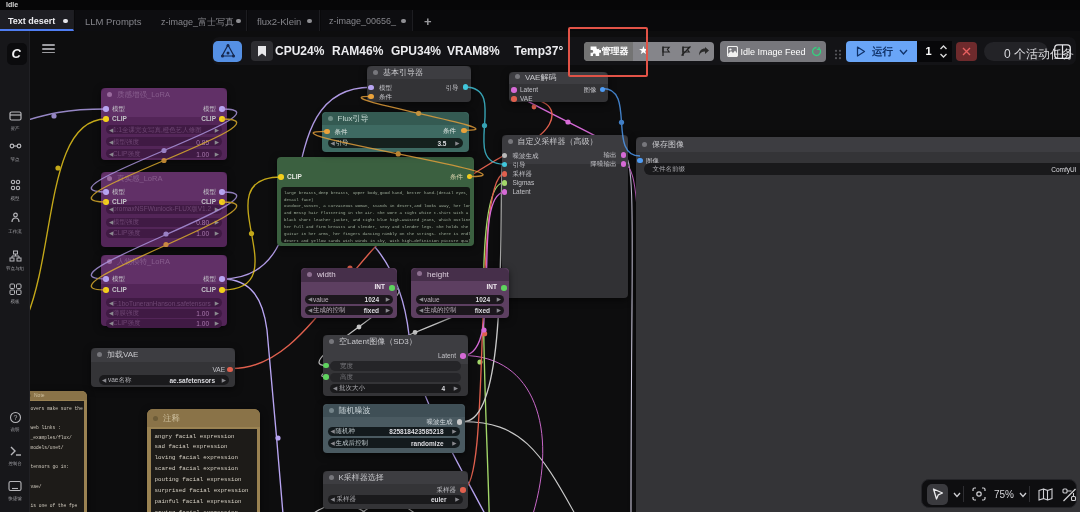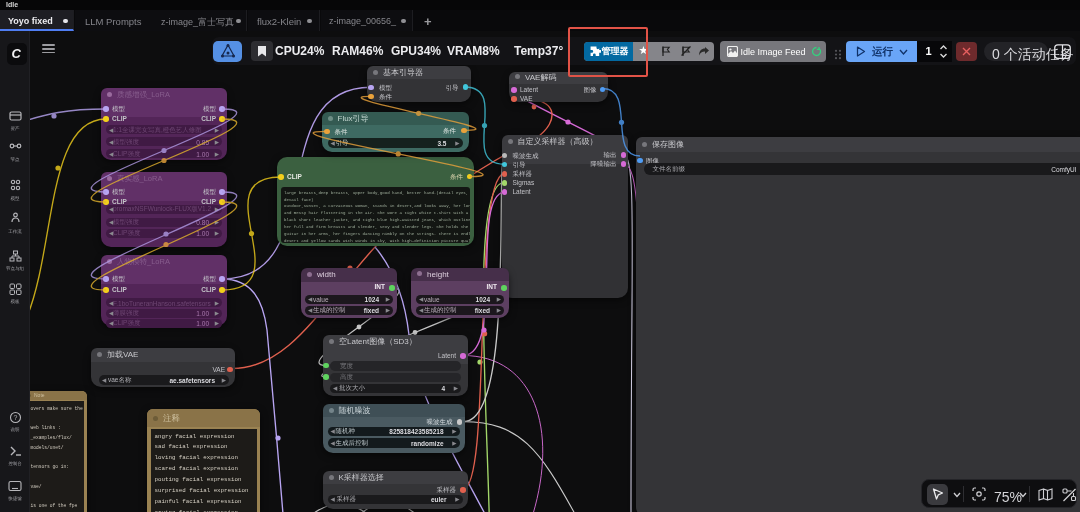--- a/index.html
+++ b/index.html
@@ -15,21 +15,21 @@
 
 #sidebar{position:absolute;left:0;top:31px;width:30px;height:481px;background:#17171a;border-right:1px solid #202024;z-index:40}
 .sic{position:absolute;left:0;width:30px;text-align:center;color:#b7b7bb}
 .sic svg{display:block;margin:0 auto}
 .slab{position:absolute;left:0;width:30px;text-align:center;color:#a9a9ae;font-size:5px;transform:scale(.9);white-space:nowrap}
 #logo{position:absolute;left:6.5px;top:43px;width:20.5px;height:21.5px;border-radius:5px;background:#0b0b0d;z-index:41}
 #logo span{position:absolute;left:5px;top:2.5px;font-size:13px;font-weight:bold;color:#f2f2f4;font-style:italic}
 #hamburger{position:absolute;left:42px;top:42px;width:13px;height:12px;z-index:41}
 #hamburger div{height:1.6px;background:#9b9b9f;margin:2.2px 0;border-radius:1px}
 
-.node{position:absolute;border-radius:10px;z-index:10;box-shadow:0 2px 7px rgba(0,0,0,.55)}
+.node{position:absolute;border-radius:4px;z-index:10;box-shadow:0 2px 7px rgba(0,0,0,.55)}
 .nh{position:absolute;left:0;top:0;right:0;height:29px;border-radius:6px 6px 0 0;font-size:8px;line-height:14px;color:#c9c9cd;white-space:nowrap;overflow:hidden}
 .nh .cdot{display:inline-block;width:5px;height:5px;border-radius:50%;background:#77777c;margin:0 5px 1px 6px;vertical-align:middle}
 .slot{position:absolute;font-size:6.5px;color:#c3c3c8;white-space:nowrap}
 .sdot{position:absolute;width:5.5px;height:5.5px;border-radius:50%}
 .widget{position:absolute;background:#161618;border-radius:5px;font-size:6.5px;color:#9d9da2;overflow:hidden}
 .widget .wl{position:absolute;left:10px;top:50%;transform:translateY(-50%);white-space:nowrap}
 .widget .wv{position:absolute;right:13px;top:50%;transform:translateY(-50%);color:#dcdce0;white-space:nowrap}
 .widget .la{position:absolute;left:3px;top:50%;transform:translateY(-50%);color:#8a8a8f;font-size:5.5px}
 .widget .ra{position:absolute;right:3px;top:50%;transform:translateY(-50%);color:#8a8a8f;font-size:5.5px}
 .mono{font-family:"Liberation Mono",monospace}
@@ -40,21 +40,21 @@
 #topbar{position:absolute;left:212px;top:37px;width:864px;height:28px;background:#131316;border-radius:7px;z-index:45}
 #redrect{position:absolute;left:568px;top:27px;width:80px;height:50px;border:2.5px solid #e25347;border-radius:2px;z-index:60}
 #zoombar{position:absolute;left:921px;top:479px;width:156px;height:29px;background:#0e0e10;border:1px solid #242428;border-radius:8px;z-index:45}
 .tbtxt{position:absolute;top:50%;transform:translateY(-50%);color:#ececef;font-weight:bold;font-size:12px;white-space:nowrap}
 </style></head>
 <body>
 <div id="stage">
   <div id="idlebar">Idle</div>
   <div id="tabbar">
     <div class="tab active" style="left:0;width:74px">
-        <span class="tx" style="left:8px;font-size:9px">Yoyo fixed</span>
+        <span class="tx" style="left:8px;font-size:9px">Text desert</span>
         <span class="dot" style="left:63px"></span>
       </div>
     <div class="tab" style="left:75px;width:90px">
         <span class="tx" style="left:10px">LLM Prompts</span>
       </div>
     <div class="tab" style="left:153px;width:94px">
         <span class="tx" style="left:8px;font-size:9px">z-image_富士写真</span>
         <span class="dot" style="left:83px"></span>
       </div>
     <div class="tab" style="left:248px;width:72px">
@@ -484,21 +484,21 @@
       <svg width="10" height="12" style="position:absolute;left:6px;top:4px">
           <path d="M1 1h8v10.5L5 8.5 1 11.5z" fill="#e8e8ea"></path>
         </svg>
     </div>
     <div class="tbtxt" style="left:63px">CPU24%</div>
     <div class="tbtxt" style="left:120px">RAM46%</div>
     <div class="tbtxt" style="left:179px">GPU34%</div>
     <div class="tbtxt" style="left:235px">VRAM8%</div>
     <div class="tbtxt" style="left:302px">Temp37°</div>
     <div style="position:absolute;left:371.5px;top:4.5px;width:130.5px;height:19px;border-radius:4px;background:#85858a;overflow:hidden">
-      <div style="position:absolute;left:0;top:0;width:49px;height:19px;background:#0369a1">
+      <div style="position:absolute;left:0;top:0;width:49px;height:19px;background:#737373">
         <svg width="12" height="12" style="position:absolute;left:5px;top:3.5px">
             <path d="M4.5 1.5h2.6v1.2a1.3 1.3 0 102.6 0V1.5h0v3.3h1.2a1.3 1.3 0 110 2.6H9.7v3.1H6.4V9.3a1.3 1.3 0 10-2.6 0v1.2H1.5V7.4h1.2a1.3 1.3 0 100-2.6H1.5V1.5z" fill="#fff" transform="scale(1.05)"></path>
           </svg>
         <span style="position:absolute;left:18px;top:3px;font-size:9px;font-weight:bold;color:#fff">管理器</span>
       </div>
       <span style="position:absolute;left:55px;top:2px;font-size:11px;color:#fff">★</span>
       <svg width="12" height="12" style="position:absolute;left:76px;top:3.5px">
           <path d="M3 1.5v9.5" stroke="#222" stroke-width="1.3"></path>
           <path d="M3 2.2h6.2L7.4 4.6l1.8 2.4H3z" fill="none" stroke="#222" stroke-width="1.1"></path>
         </svg>
@@ -549,21 +549,21 @@
           <path d="M1.5 5L4.5 2l3 3" fill="none" stroke="#d8d8d8" stroke-width="1.4"></path>
           <path d="M1.5 10l3 3 3-3" fill="none" stroke="#d8d8d8" stroke-width="1.4"></path>
         </svg>
     </div>
     <div style="position:absolute;left:744px;top:4.5px;width:20.5px;height:19px;border-radius:4px;background:#6e2a2c">
       <svg width="9" height="9" style="position:absolute;left:6px;top:5px">
           <path d="M1 1l7 7M8 1L1 8" stroke="#e86060" stroke-width="1.35"></path>
         </svg>
     </div>
     <div style="position:absolute;left:772px;top:4.5px;width:64px;height:19px;border-radius:9.5px;background:#232327">
-      <span style="position:absolute;left:8px;top:4px;font-size:14px;color:#dadade;white-space:nowrap">0 个活动任务</span>
+      <span style="position:absolute;left:20px;top:4px;font-size:12px;color:#dadade;white-space:nowrap">0 个活动任务</span>
     </div>
     <div style="position:absolute;left:840.5px;top:4.5px;width:19px;height:19px">
       <svg width="17" height="15" style="position:absolute;left:1px;top:2px">
           <rect x="0.75" y="0.75" width="15.5" height="13.5" rx="3" fill="none" stroke="#e6e6ea" stroke-width="1.25"></rect>
           <path d="M8.5 1v13" stroke="#e6e6ea" stroke-width="1.25"></path>
         </svg>
     </div>
   </div>
   <div id="redrect"></div>
   <div id="zoombar">
@@ -572,21 +572,21 @@
           <path d="M1.5 1l3 10 1.8-4.2L10.5 5z" fill="none" stroke="#ececee" stroke-width="1.3" stroke-linejoin="round"></path>
         </svg>
     </div>
     <svg width="8" height="6" style="position:absolute;left:31px;top:12px">
         <path d="M1 1l3 3.5L7 1" fill="none" stroke="#cfcfd3" stroke-width="1.3"></path>
       </svg>
     <svg width="14" height="14" style="position:absolute;left:50px;top:7px">
         <circle cx="7" cy="7" r="2.2" fill="none" stroke="#d0d0d4" stroke-width="1.2"></circle>
         <path d="M1 4V2.5A1.5 1.5 0 012.5 1H4M10 1h1.5A1.5 1.5 0 0113 2.5V4M13 10v1.5a1.5 1.5 0 01-1.5 1.5H10M4 13H2.5A1.5 1.5 0 011 11.5V10" fill="none" stroke="#d0d0d4" stroke-width="1.2"></path>
       </svg>
-    <span style="position:absolute;left:72px;top:9px;font-size:14px;color:#d4d4d8">75%</span>
+    <span style="position:absolute;left:72px;top:9px;font-size:10px;color:#d4d4d8">75%</span>
     <svg width="8" height="6" style="position:absolute;left:97px;top:12px">
         <path d="M1 1l3 3.5L7 1" fill="none" stroke="#cfcfd3" stroke-width="1.3"></path>
       </svg>
     <div style="position:absolute;left:41px;top:6px;width:1px;height:16px;background:#2e2e32"></div>
       <div style="position:absolute;left:107px;top:6px;width:1px;height:16px;background:#2e2e32"></div>
     <svg width="15" height="13" style="position:absolute;left:116px;top:8px">
         <path d="M1 2.5L5.5 1v9.5L1 12zM5.5 1L9.5 2.5V12L5.5 10.5M9.5 2.5L14 1v9.5L9.5 12" fill="none" stroke="#d0d0d4" stroke-width="1.1"></path>
       </svg>
     <svg width="15" height="14" style="position:absolute;left:140px;top:7.5px">
         <rect x="1" y="1" width="4" height="4" rx="1" fill="none" stroke="#d0d0d4" stroke-width="1.1"></rect>

